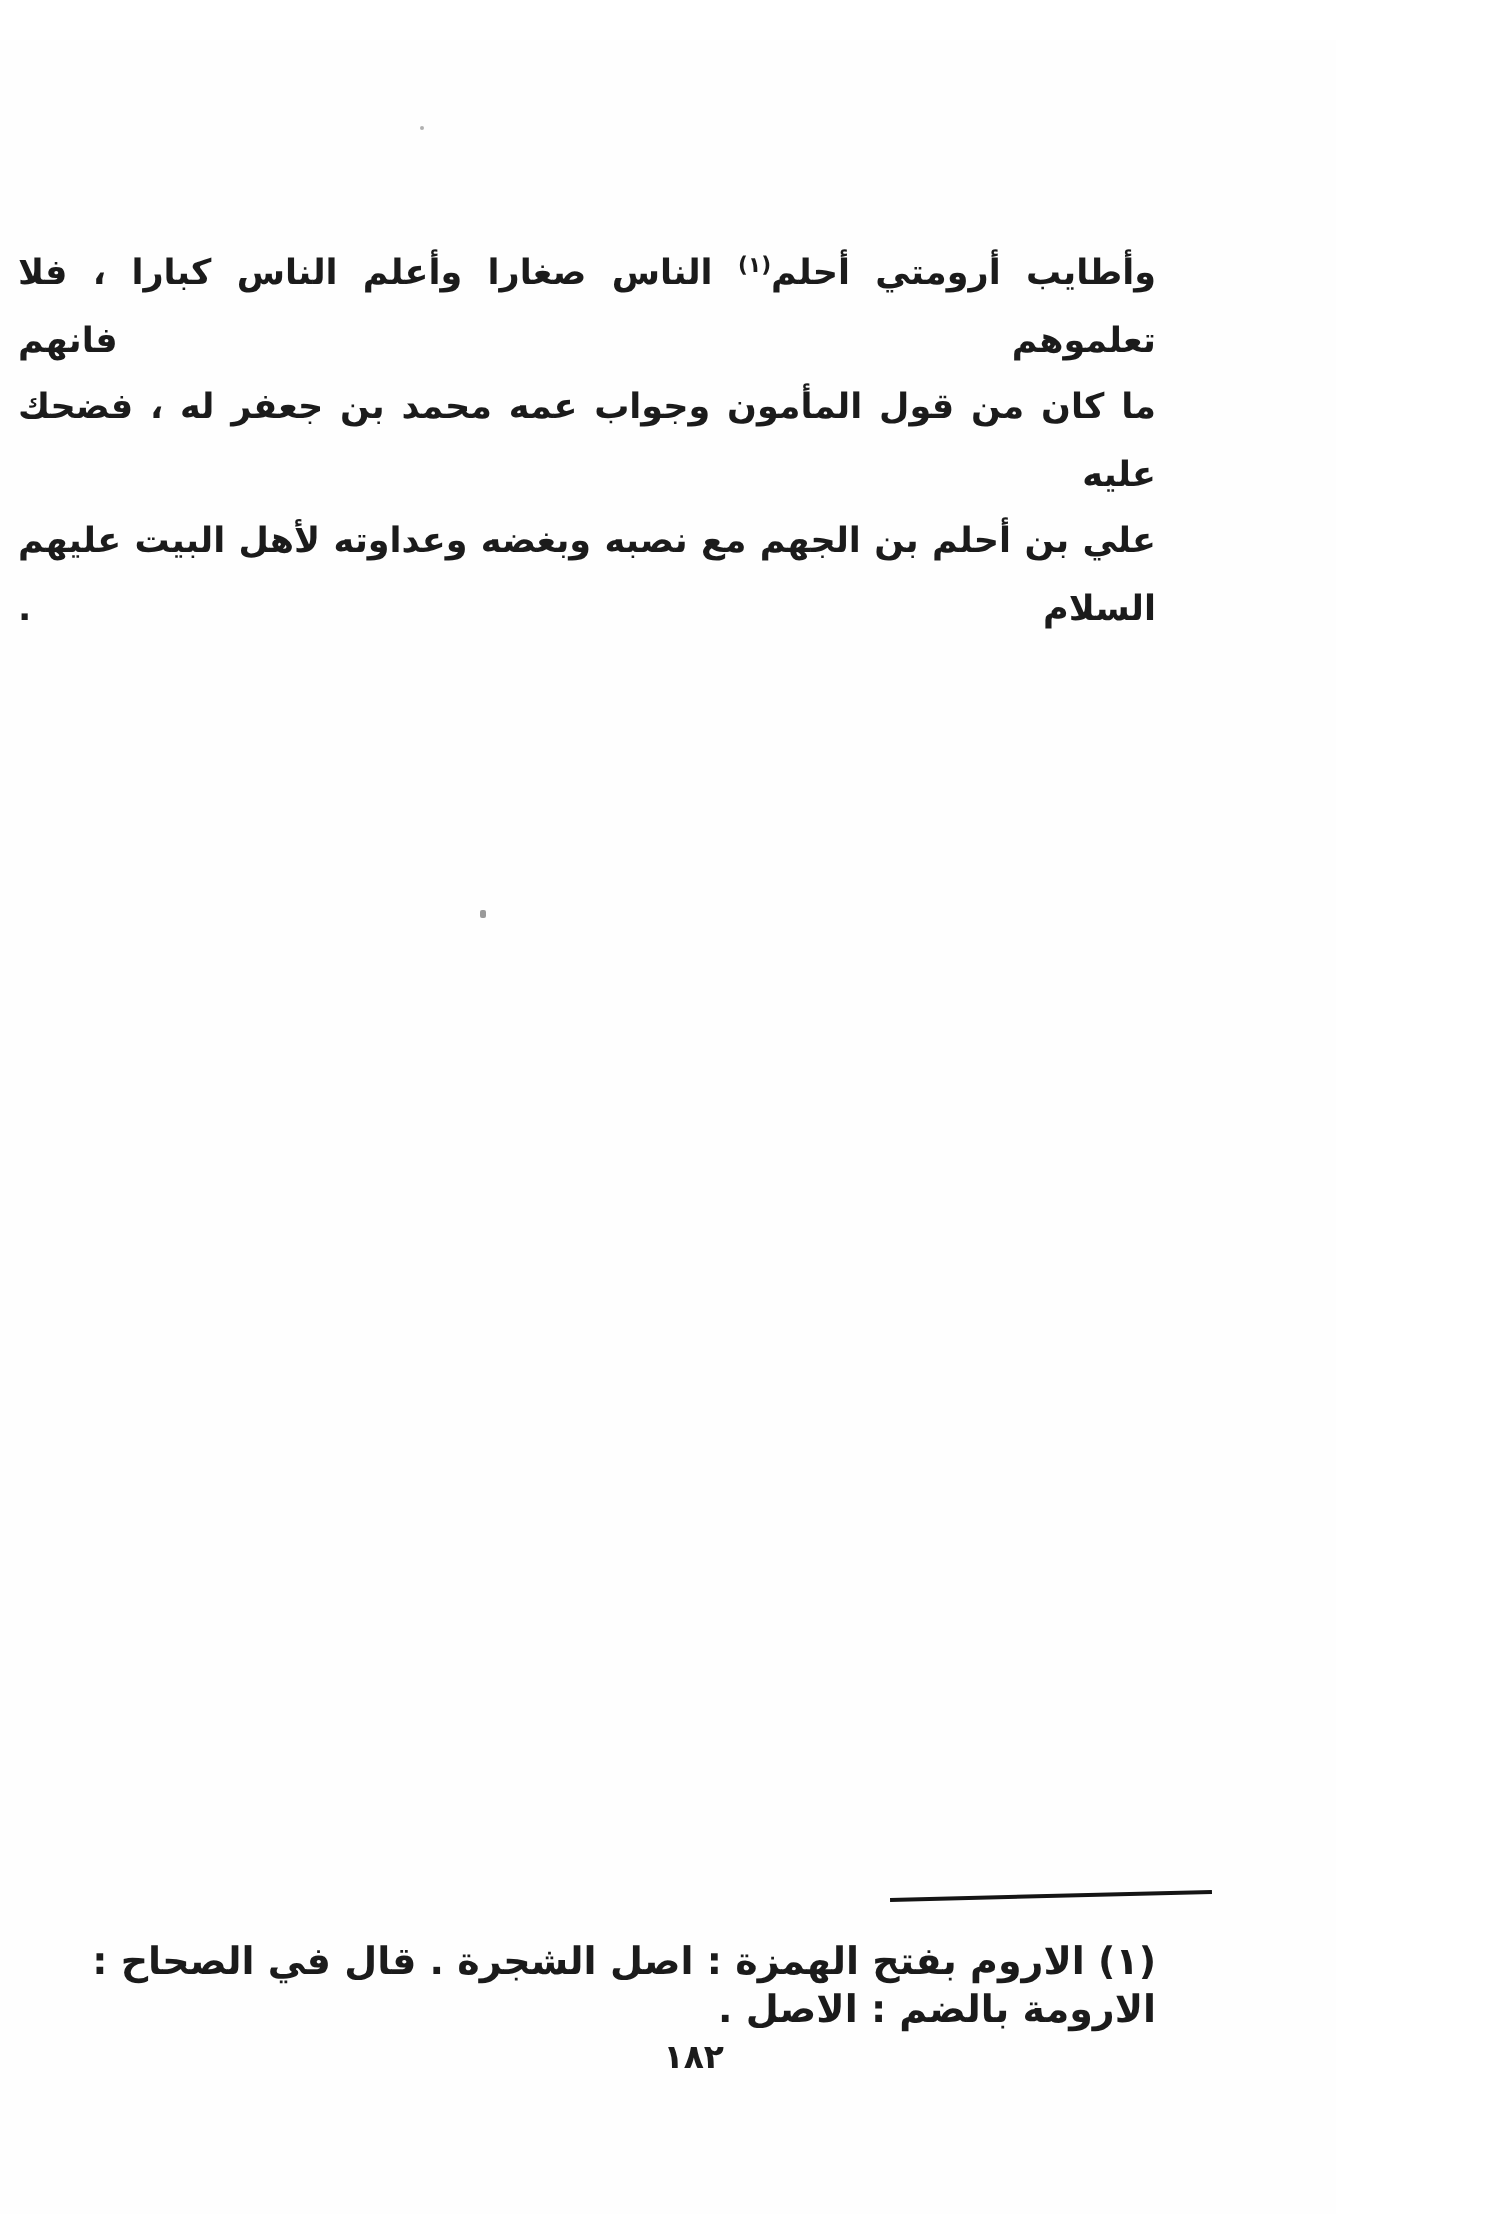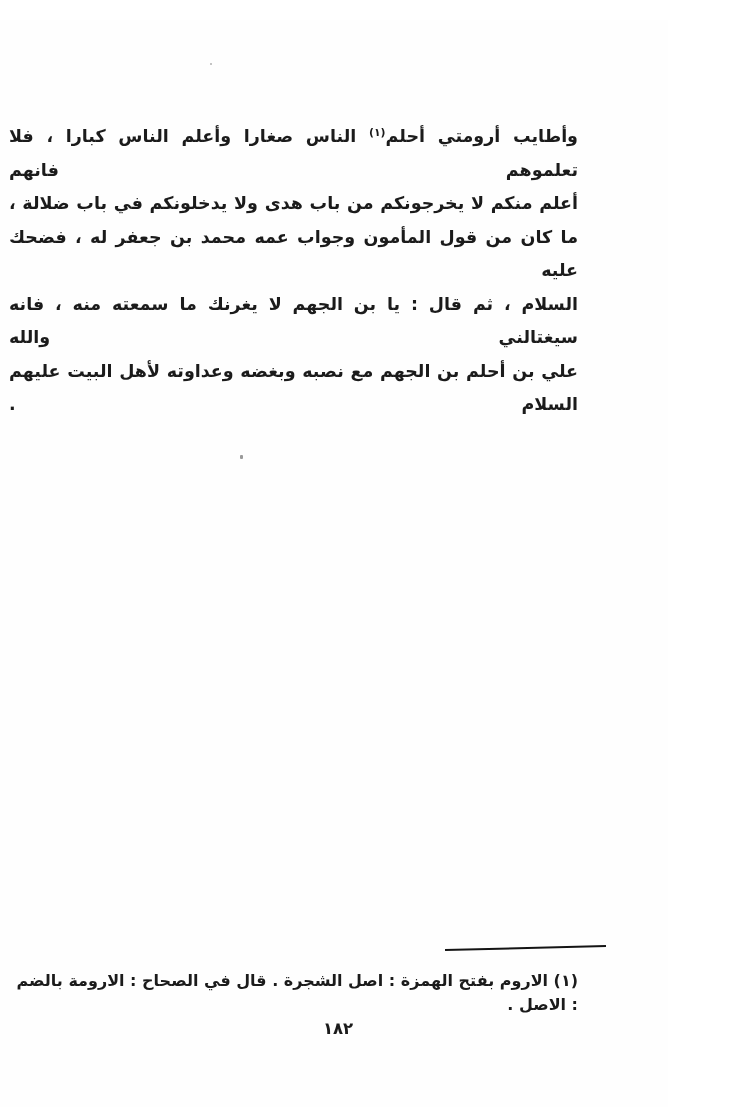--- a/index.html
+++ b/index.html
@@ -49,31 +49,31 @@
     transform: rotate(-1.4deg);
   }
   .footnote {
     position: absolute;
     top: 949px;
     right: 90px;
     width: 569px;
     margin: 0;
     direction: rtl;
     text-align: right;
-    font-size: 16px;
+    font-size: 19px;
     font-weight: bold;
     line-height: 24px;
   }
   
   .page-number {
     position: absolute;
     top: 999px;
     left: 314px;
     width: 48px;
-    text-align: center;
+    text-align: right;
     direction: rtl;
     font-size: 16.5px;
     font-weight: bold;
     letter-spacing: 2px;
   }
   
   .speck-a {
     position: absolute;
     left: 210px;
     top: 43px;
@@ -95,23 +95,21 @@
 </head>
 <body>
 
 <div class="page">
 
   <div class="speck-a"></div>
   <div class="speck-b"></div>
 
   <div class="text-block">
     <p class="line"><span>وأطايب أرومتي أحلم</span><span class="fn-marker">(١)</span> <span>الناس صغارا وأعلم الناس كبارا ، فلا تعلموهم فانهم</span></p>
-    <p class="line">أعلم منكم لا يخرجونكم من باب هدى ولا يدخلونكم في باب ضلالة ،</p>
     <p class="line">ما كان من قول المأمون وجواب عمه محمد بن جعفر له ، فضحك عليه</p>
-    <p class="line">السلام ، ثم قال : يا بن الجهم لا يغرنك ما سمعته منه ، فانه سيغتالني والله</p>
     <p class="line">علي بن أحلم بن الجهم مع نصبه وبغضه وعداوته لأهل البيت عليهم السلام .</p>
   </div>
 
   <div class="fn-rule"></div>
 
   <p class="footnote"><span>(١)</span> <span>الاروم بفتح الهمزة : اصل الشجرة . قال في الصحاح : الارومة بالضم : الاصل .</span></p>
 
   <div class="page-number">١٨٢</div>
 
 </div>

